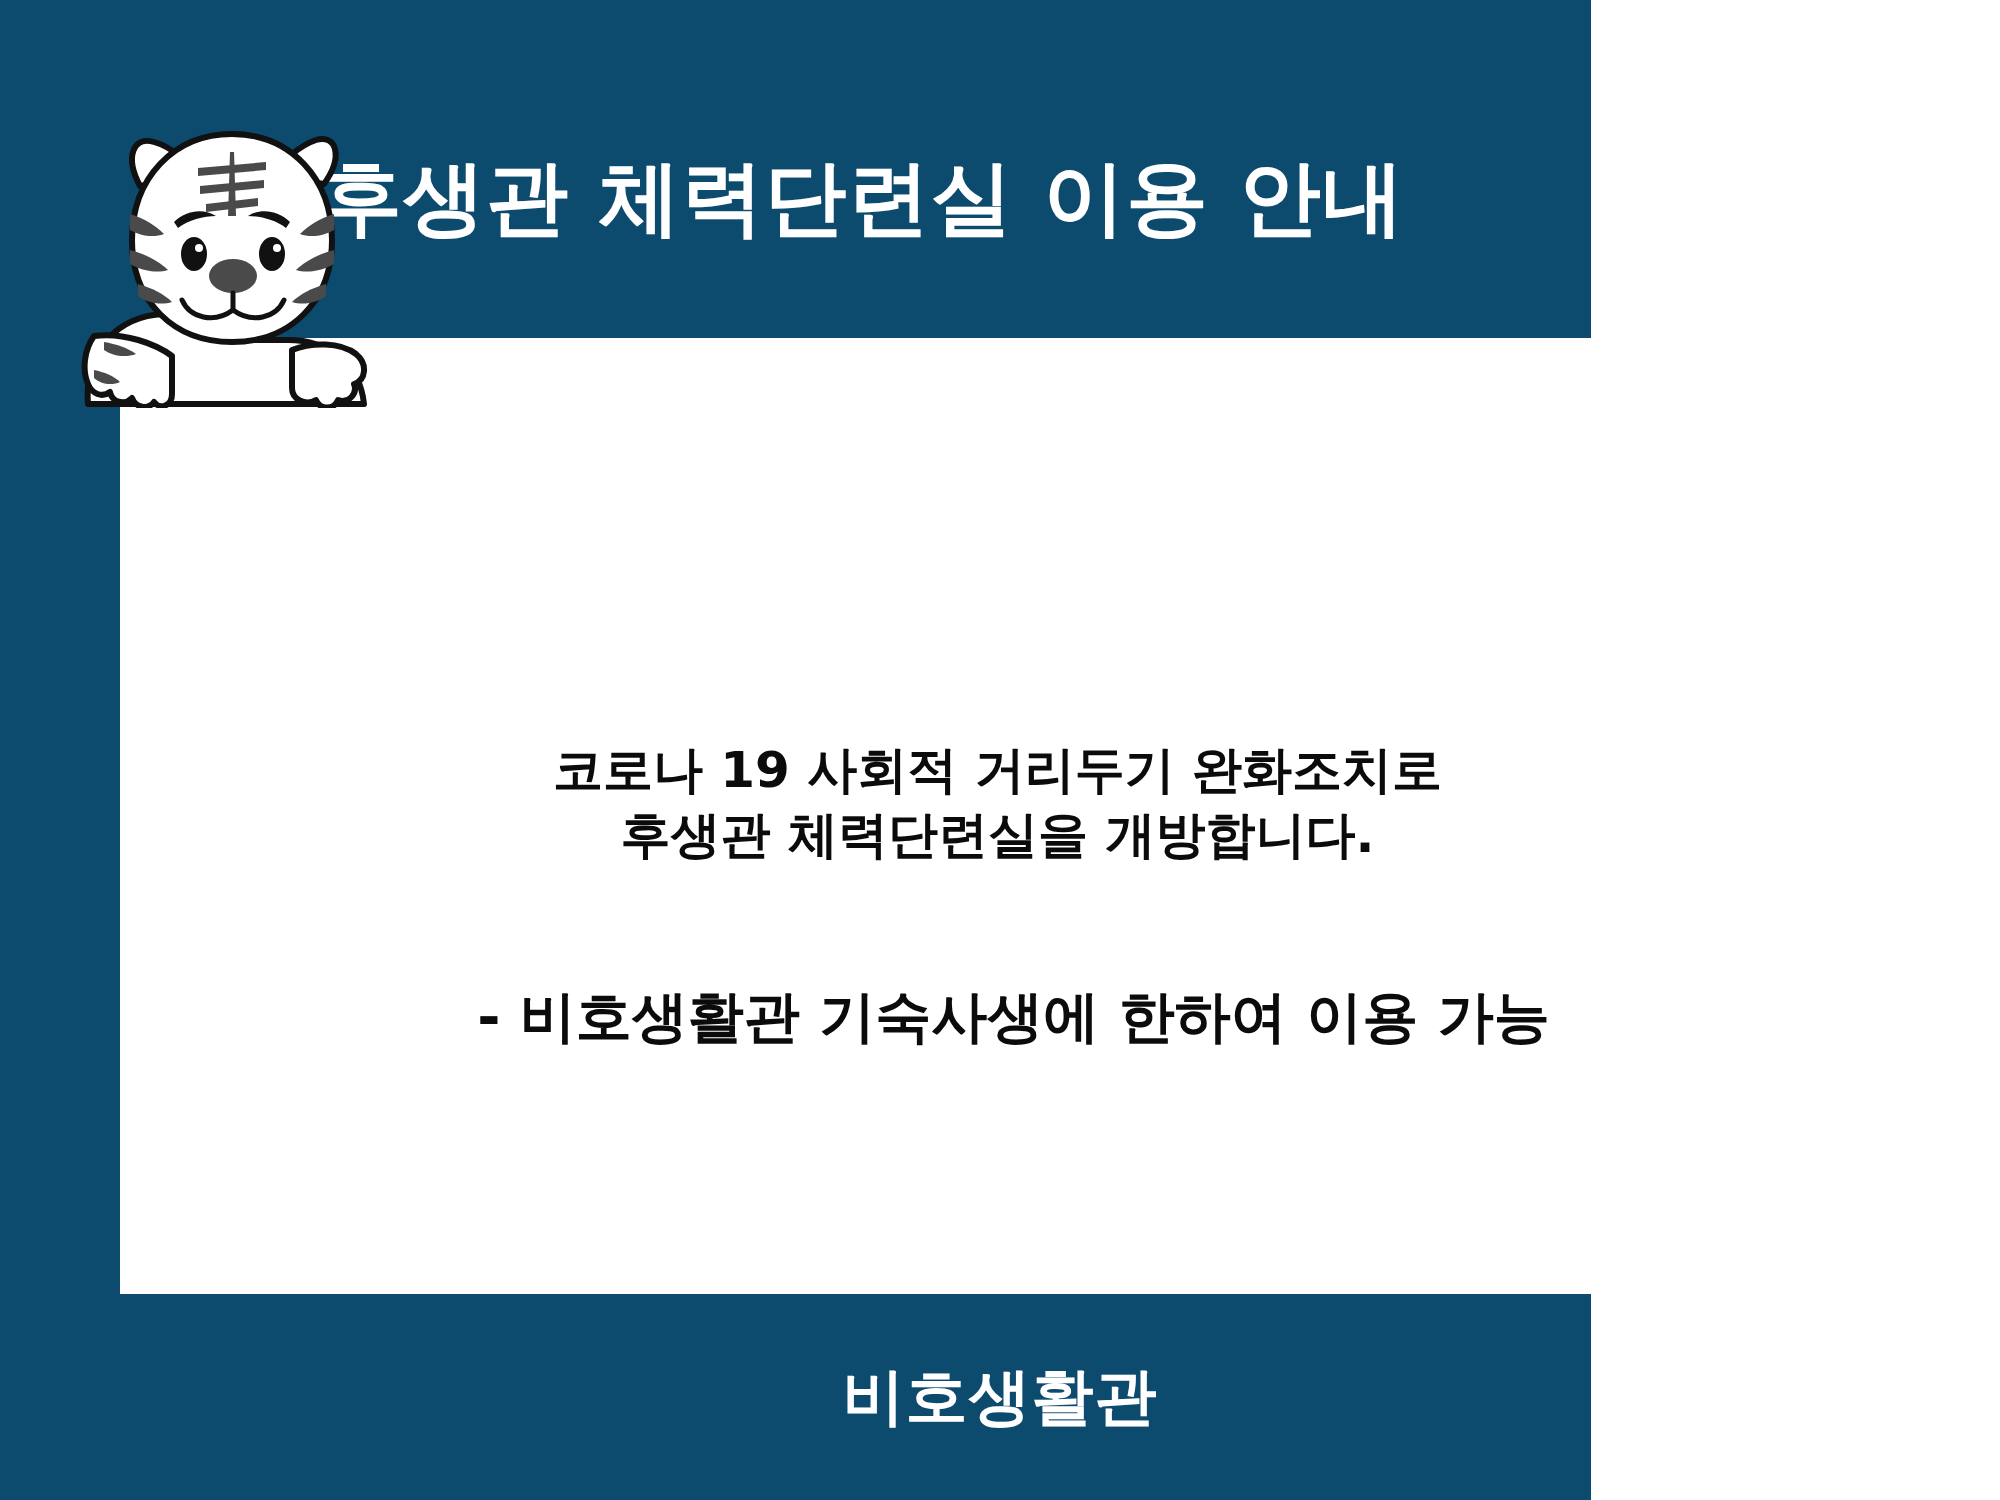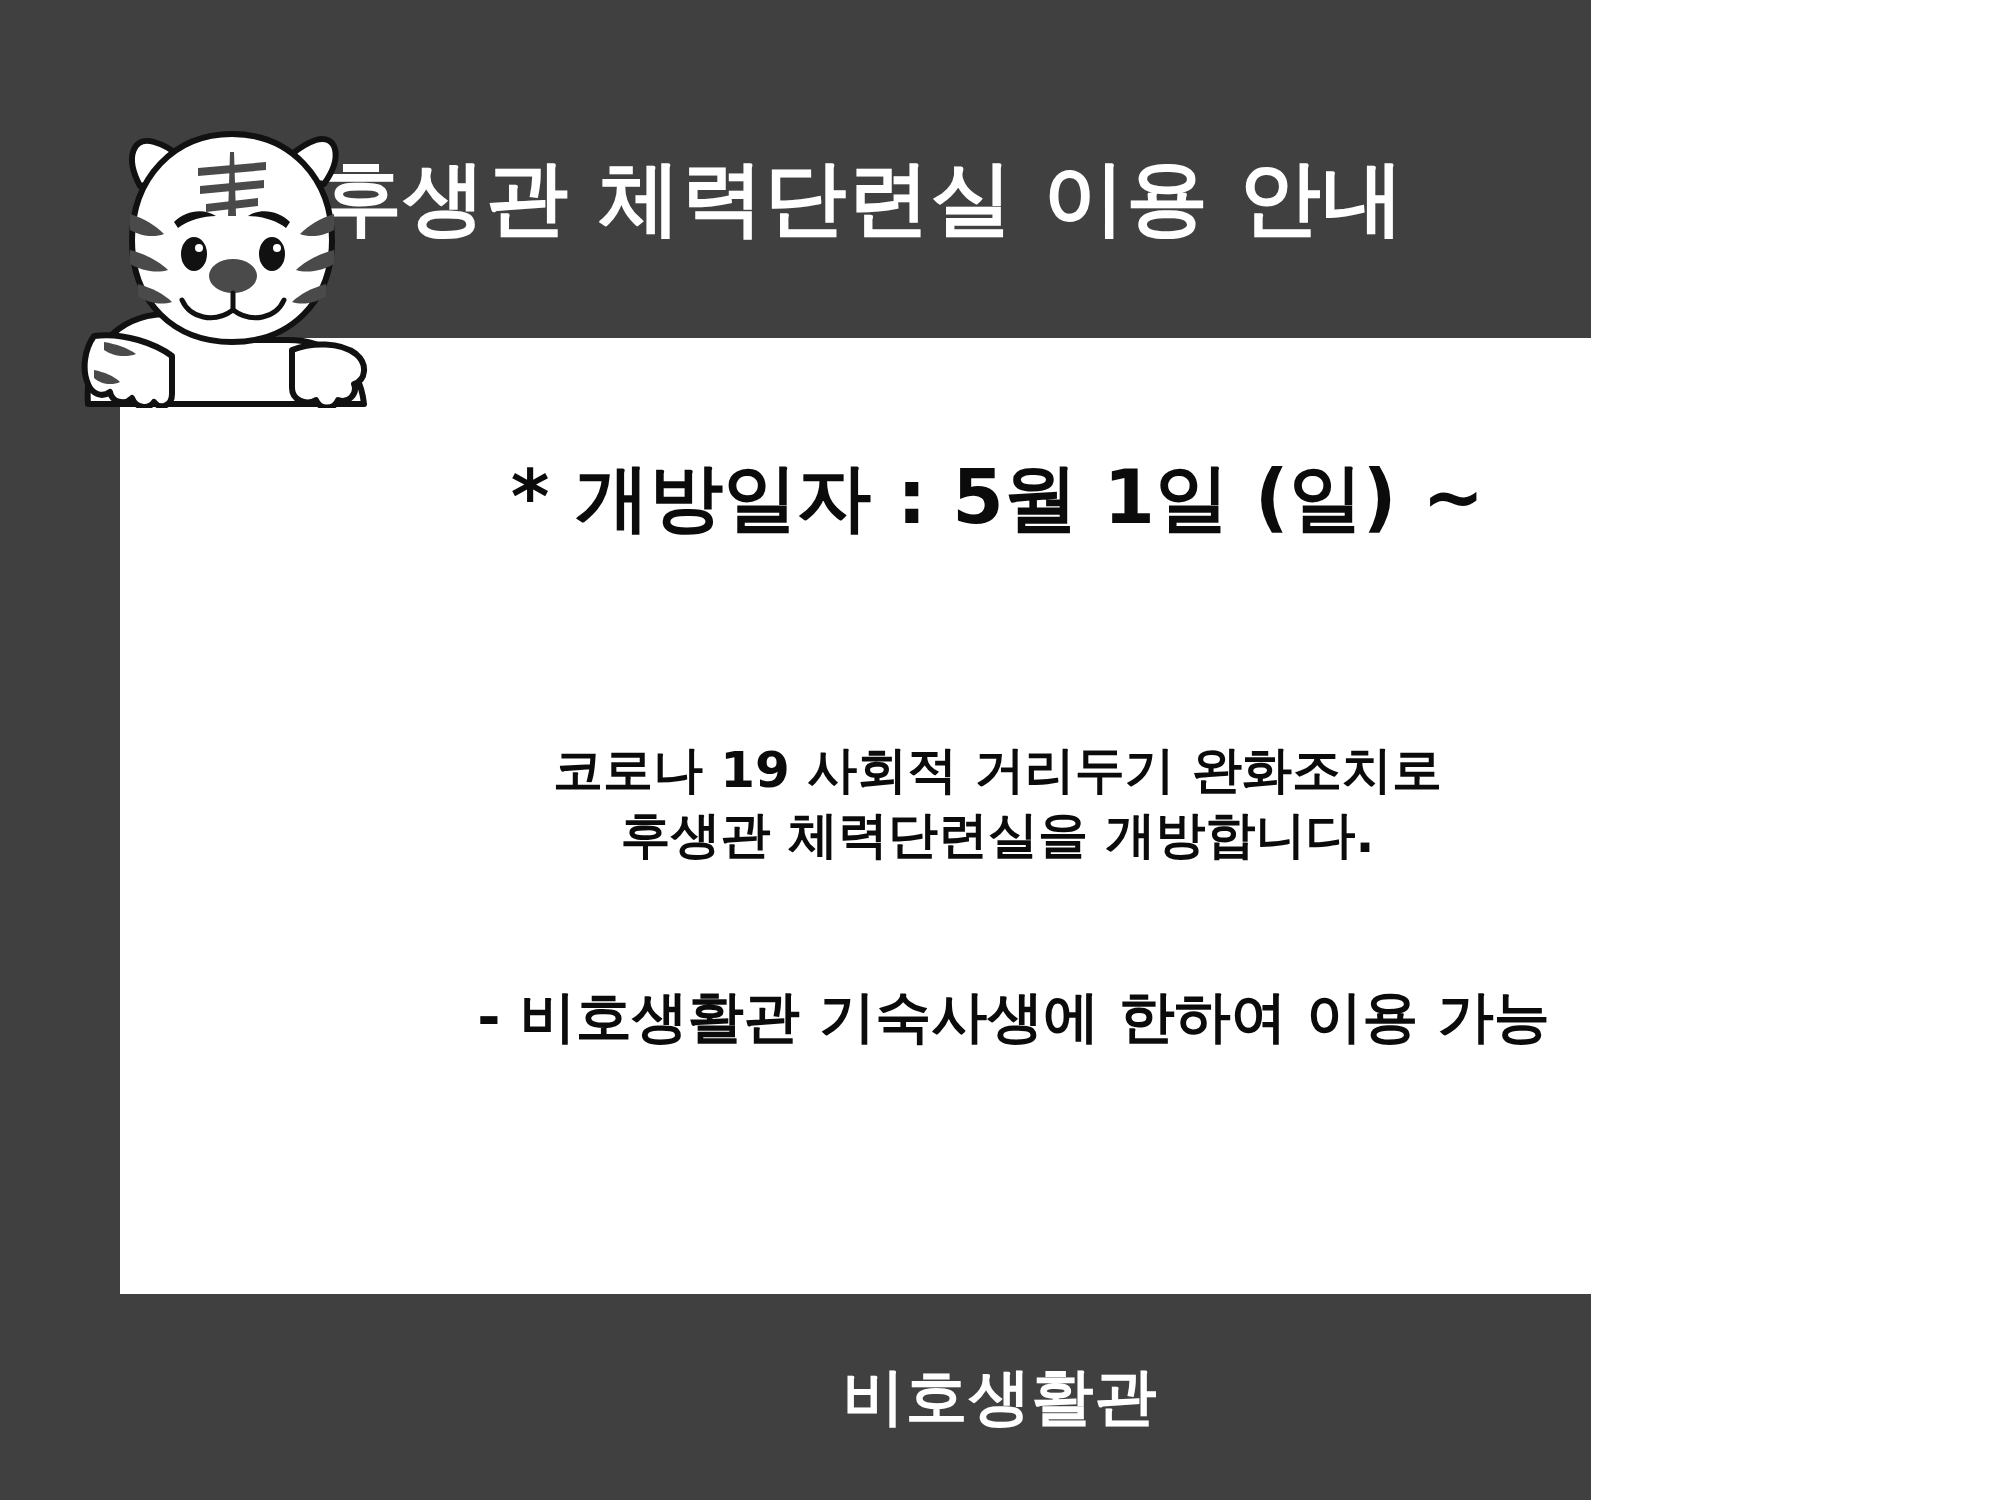--- a/index.html
+++ b/index.html
@@ -12,21 +12,21 @@
     height: 1500px;
     overflow: hidden;
     font-family: "Liberation Sans", "DejaVu Sans", sans-serif;
   }
 
   
   #poster {
     position: relative;
     width: 1591px;
     height: 1500px;
-    background: #404040;
+    background: #0c4a6e;
     box-sizing: border-box;
   }
 
   
   #title-bar {
     position: absolute;
     left: 320px;
     top: 143px;
     width: 1400px;
     height: 110px;
@@ -209,21 +209,20 @@
         <path d="M214 232 C234 224 262 224 278 236 C290 246 288 262 276 266
                  C280 276 270 286 260 282 C256 292 242 292 238 282
                  C228 288 214 282 214 270 Z"></path>
       </g>
     </svg>
   </div>
 
   <div id="content-panel">
 
     <div class="headline-block">
-      <div class="headline">* 개방일자 : 5월 1일 (일) ~</div>
     </div>
 
     <div class="body-block">
       <div class="body-line">코로나 19 사회적 거리두기 완화조치로</div>
       <div class="body-line">후생관 체력단련실을 개방합니다.</div>
     </div>
 
     <div class="notes-block">
       <div class="note-line">- 비호생활관 기숙사생에 한하여 이용 가능</div>
     </div>

